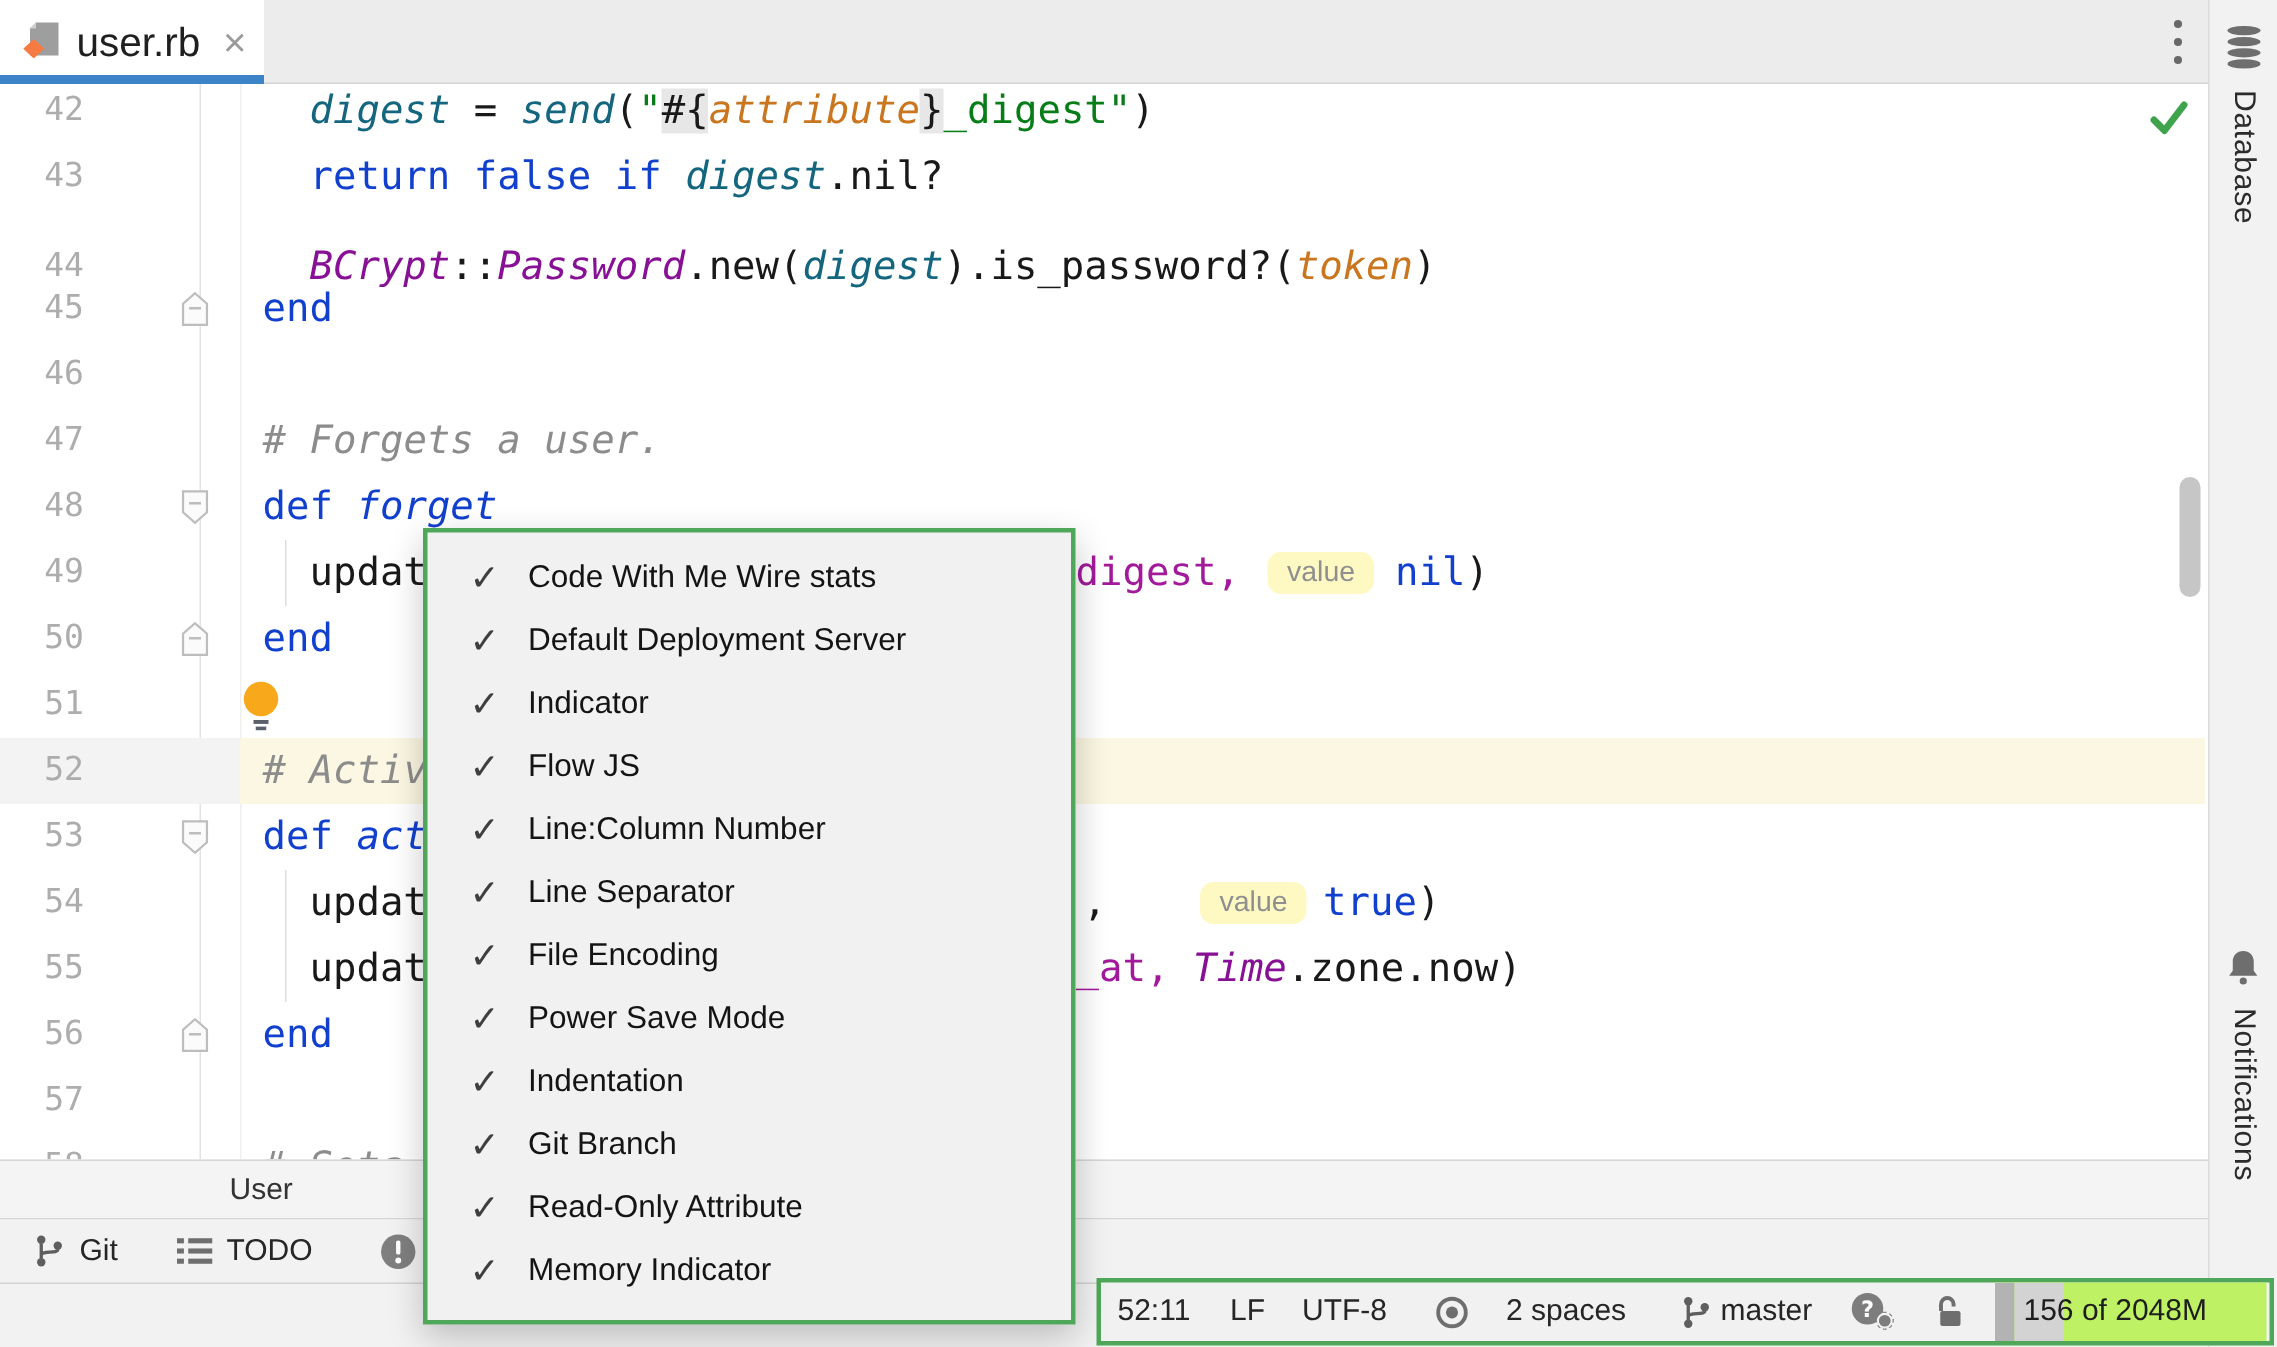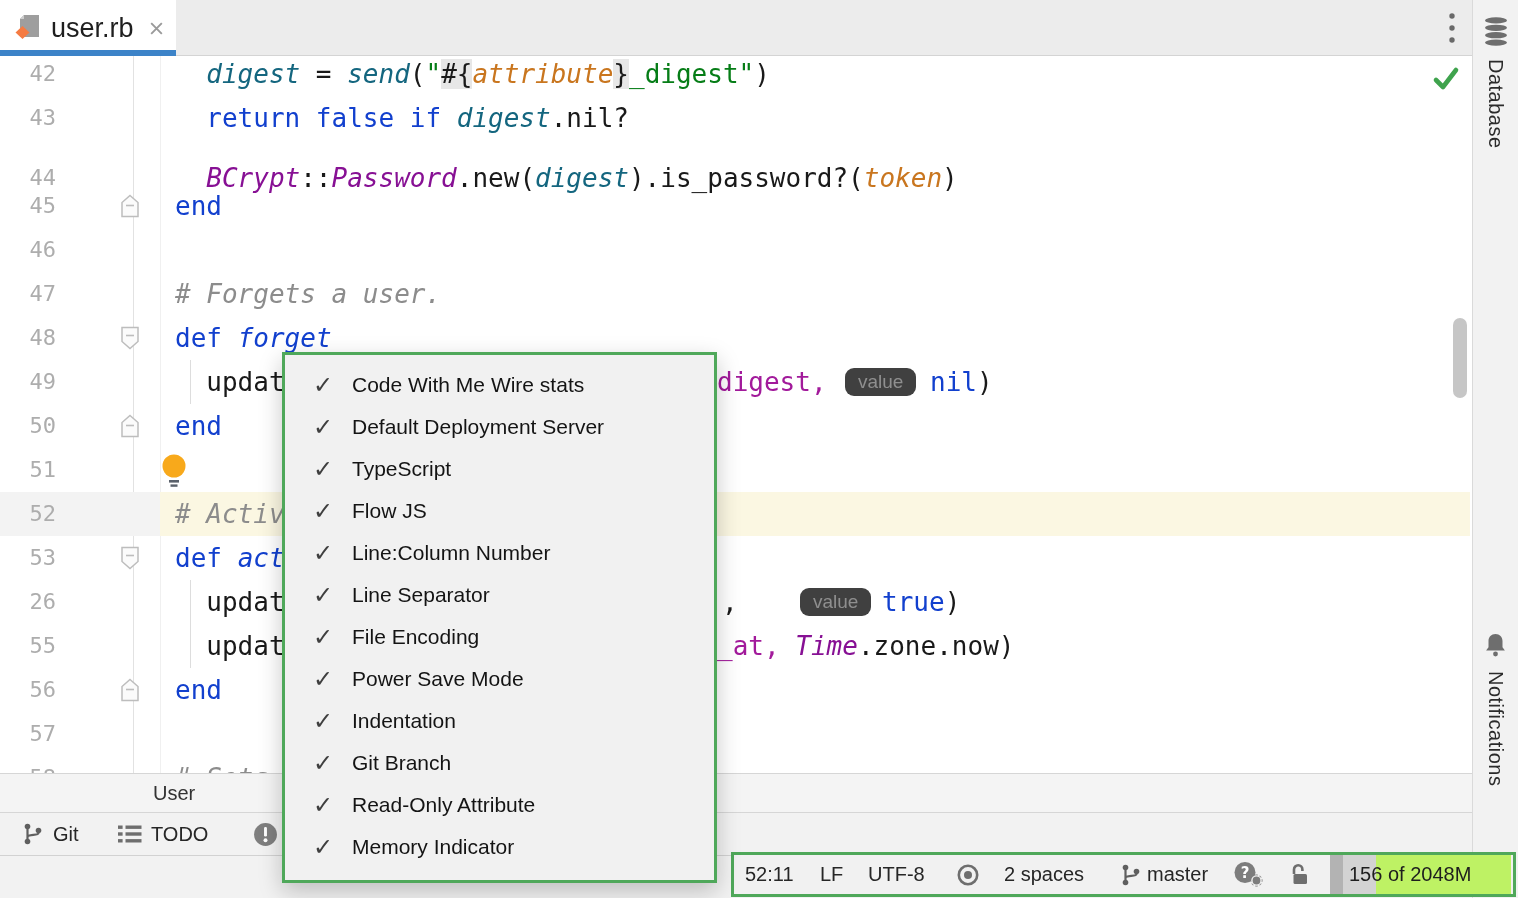--- a/index.html
+++ b/index.html
@@ -39,21 +39,21 @@
   .c-kw{color:#1240CE}
   .c-def{color:#1240CE;font-style:italic}
   .c-m{color:#14667F;font-style:italic}
   .c-const{color:#871094;font-style:italic}
   .c-param{color:#C9761F;font-style:italic}
   .c-sym{color:#A21A9B}
   .c-str{color:#067D17}
   .c-interp{color:#191919;background:#E7E7E7}
   .c-cmt{color:#8C8C8C;font-style:italic}
   .c-plain{color:#191919}
-  .abs-pill{position:absolute;top:8px;height:28px;line-height:28px;background:#404040;color:#8F8F8F;
+  .abs-pill{position:absolute;top:8px;height:28px;line-height:28px;background:#fef9c3;color:#8F8F8F;
             border-radius:9px;font-family:"Liberation Sans",sans-serif;font-size:19px;padding:0 13px}
   .scroll-thumb{position:absolute;left:1453px;top:262px;width:14px;height:80px;background:#C6C6C6;border-radius:7px}
   .check-ok{position:absolute;left:1432px;top:10px;width:28px;height:26px}
 
   
   .popup{position:absolute;left:282px;top:352px;width:435px;height:531px;background:#F1F1F1;
          border:3px solid #4FA85A;box-sizing:border-box;padding-top:9px;z-index:30;
          box-shadow:0 8px 22px rgba(0,0,0,.22)}
   .pitem{height:42px;display:flex;align-items:center;padding-left:28px;cursor:default}
   .pcheck{font-family:"DejaVu Sans",sans-serif;font-size:24px;color:#3F3F3F;width:26px}
@@ -199,21 +199,21 @@
       <div class="row" style="top: 480px; padding-left: 16px;">
         <div class="ln">53</div>
         <span class="fold"><svg width="18" height="24" viewBox="0 0 18 24">
             <path d="M1 1.5 H17 V15.5 L9 22.5 L1 15.5 Z" fill="#FBFBFB" stroke="#BDBDBD" stroke-width="1.5"></path>
             <line x1="5" y1="9.5" x2="13" y2="9.5" stroke="#BDBDBD" stroke-width="1.6"></line>
           </svg></span>
         <div class="code" style="left: 175px;"><span class="c-kw">def </span><span class="c-def">act</span></div>
       </div>
       <div class="row" style="top: 524px;">
         <div class="iguide"></div>
-        <div class="ln">26</div>
+        <div class="ln">54</div>
         <div class="code" style="left: 206.3px;"><span class="c-plain">updat</span></div>
         <div class="abs-frag" style="left: 722px;"><span class="c-plain">,</span></div>
         <span class="abs-pill" style="left: 800px;">value</span>
         <div class="abs-frag" style="left: 882px;"><span class="c-kw">true</span><span class="c-plain">)</span></div>
       </div>
       <div class="row" style="top: 568px;">
         <div class="iguide"></div>
         <div class="ln">55</div>
         <div class="code" style="left: 206.3px;"><span class="c-plain">updat</span></div>
         <div class="abs-frag" style="left: 717px;"><span class="c-sym">_at,</span><span class="c-plain"> </span><span class="c-const">Time</span><span class="c-plain">.zone.now)</span></div>
@@ -244,21 +244,21 @@
     <div class="pitem">
       <span class="pcheck">✓</span>
       <span class="plabel">Code With Me Wire stats</span>
     </div>
     <div class="pitem">
       <span class="pcheck">✓</span>
       <span class="plabel">Default Deployment Server</span>
     </div>
     <div class="pitem">
       <span class="pcheck">✓</span>
-      <span class="plabel">TypeScript</span>
+      <span class="plabel">Indicator</span>
     </div>
     <div class="pitem">
       <span class="pcheck">✓</span>
       <span class="plabel">Flow JS</span>
     </div>
     <div class="pitem">
       <span class="pcheck">✓</span>
       <span class="plabel">Line:Column Number</span>
     </div>
     <div class="pitem">

